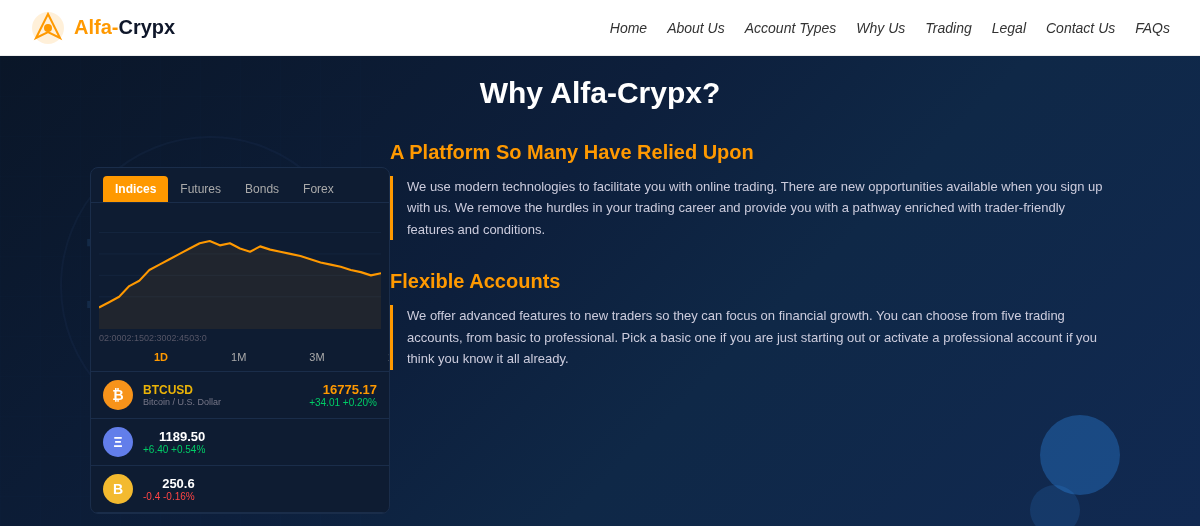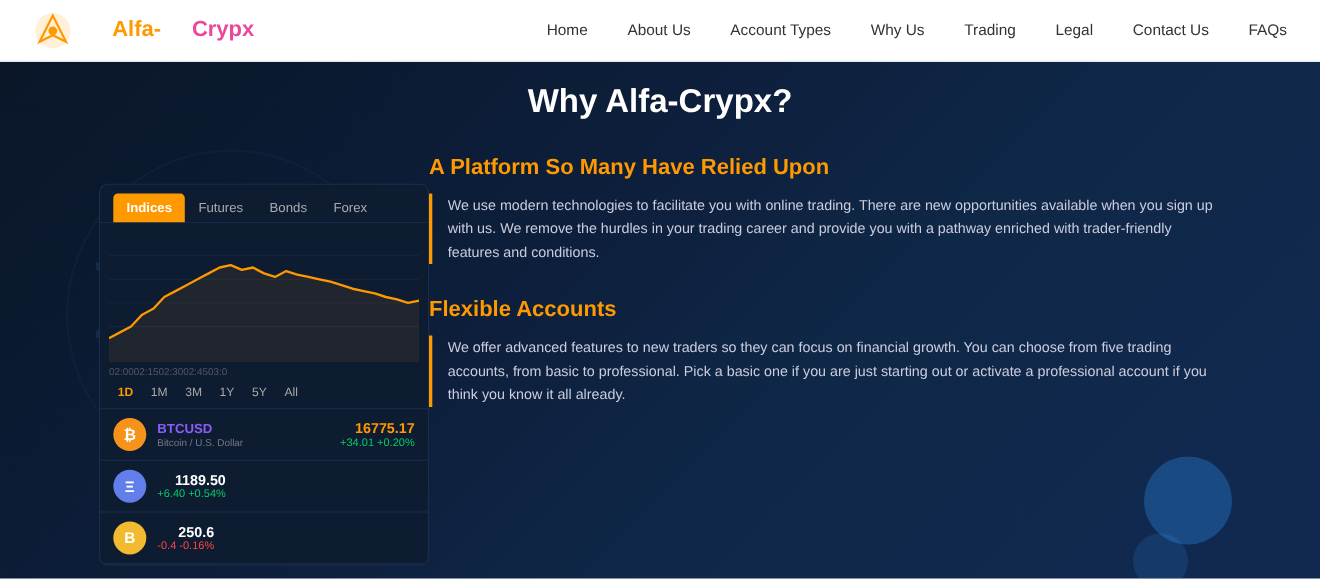--- a/index.html
+++ b/index.html
@@ -24,25 +24,26 @@
     }
     .logo-icon {
       width: 36px;
       height: 36px;
     }
     .logo-text {
       font-size: 20px;
       font-weight: 700;
       color: #222;
     }
-    .logo-text span { color: #f90; margin-left: 28px; }
+    .logo-text span { color: #f90; }
     .nav-links {
       display: flex;
-      gap: 36px;
+      gap: 20px;
       list-style: none;
+      font-style: italic;
     }
     .nav-links li a {
       text-decoration: none;
       color: #333;
       font-size: 14px;
       font-weight: 500;
     }
 
     
     .main-section {
@@ -177,20 +178,21 @@
       display: flex;
       gap: 8px;
       padding: 6px 12px;
       border-bottom: 1px solid #1a2d4a;
     }
     .time-btn {
       font-size: 11px;
       color: #aaa;
       cursor: pointer;
       padding: 2px 4px;
+      margin-left: 47px;
     }
     .time-btn.active {
       color: #f90;
       font-weight: 700;
     }
 
     
     .asset-row {
       display: flex;
       align-items: center;
@@ -206,21 +208,21 @@
       align-items: center;
       justify-content: center;
       font-size: 14px;
       font-weight: 700;
       flex-shrink: 0;
     }
     .asset-icon.btc { background: #f7931a; color: #fff; }
     .asset-icon.eth { background: #627eea; color: #fff; }
     .asset-icon.bnb { background: #f3ba2f; color: #fff; }
     .asset-info { flex: 1; }
-    .asset-name { font-size: 12px; font-weight: 700; color: #8b5cf6; }
+    .asset-name { font-size: 12px; font-weight: 700; color: #eab308; }
     .asset-sub { font-size: 9px; color: #778; }
     .asset-price { text-align: right; }
     .asset-price-val { font-size: 13px; font-weight: 700; color: #f90; }
     .asset-price-val.white { color: #fff; }
     .asset-change { font-size: 10px; color: #00cc66; }
     .asset-change.neg { color: #ff4444; }
 
     
     .right-content {
       flex: 1;
@@ -246,21 +248,21 @@
 <body>
 
 <nav class="navbar">
   <div class="logo-area">
     <svg class="logo-icon" viewBox="0 0 36 36">
       <circle cx="18" cy="18" r="16" fill="#f90" opacity="0.15"></circle>
       <path d="M18 4 L30 28 L18 22 L6 28 Z" fill="none" stroke="#f90" stroke-width="2"></path>
       <circle cx="18" cy="18" r="4" fill="#f90"></circle>
     </svg>
     <span class="logo-text">
-      <span>Alfa-</span><span style="color:#ec4899">Crypx</span>
+      <span>Alfa-</span><span style="color:#0f172a">Crypx</span>
     </span>
   </div>
   <ul class="nav-links">
     <li><a href="#">Home</a></li>
     <li><a href="#">About Us</a></li>
     <li><a href="#">Account Types</a></li>
     <li><a href="#">Why Us</a></li>
     <li><a href="#">Trading</a></li>
     <li><a href="#">Legal</a></li>
     <li><a href="#">Contact Us</a></li>

